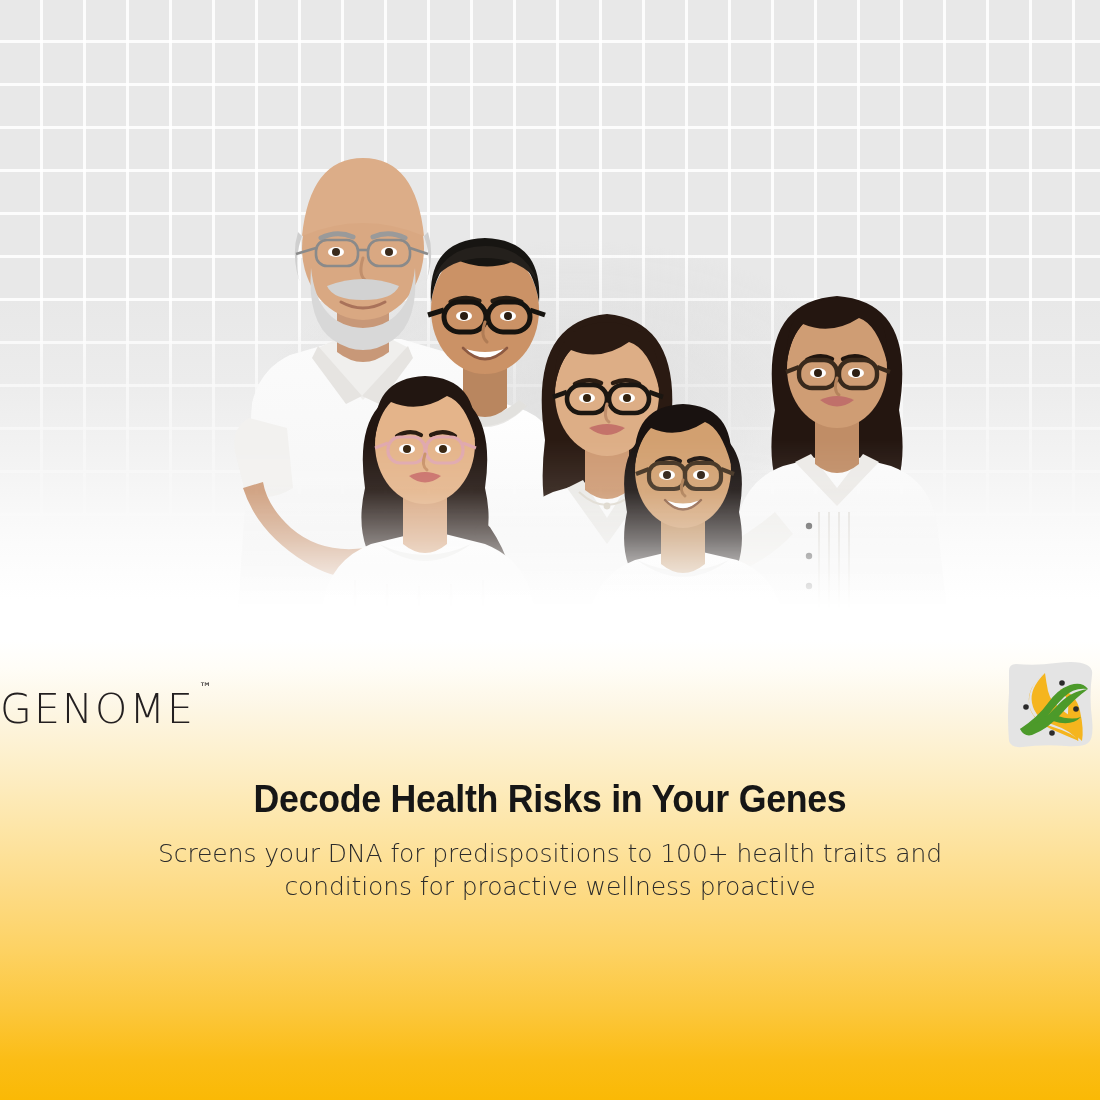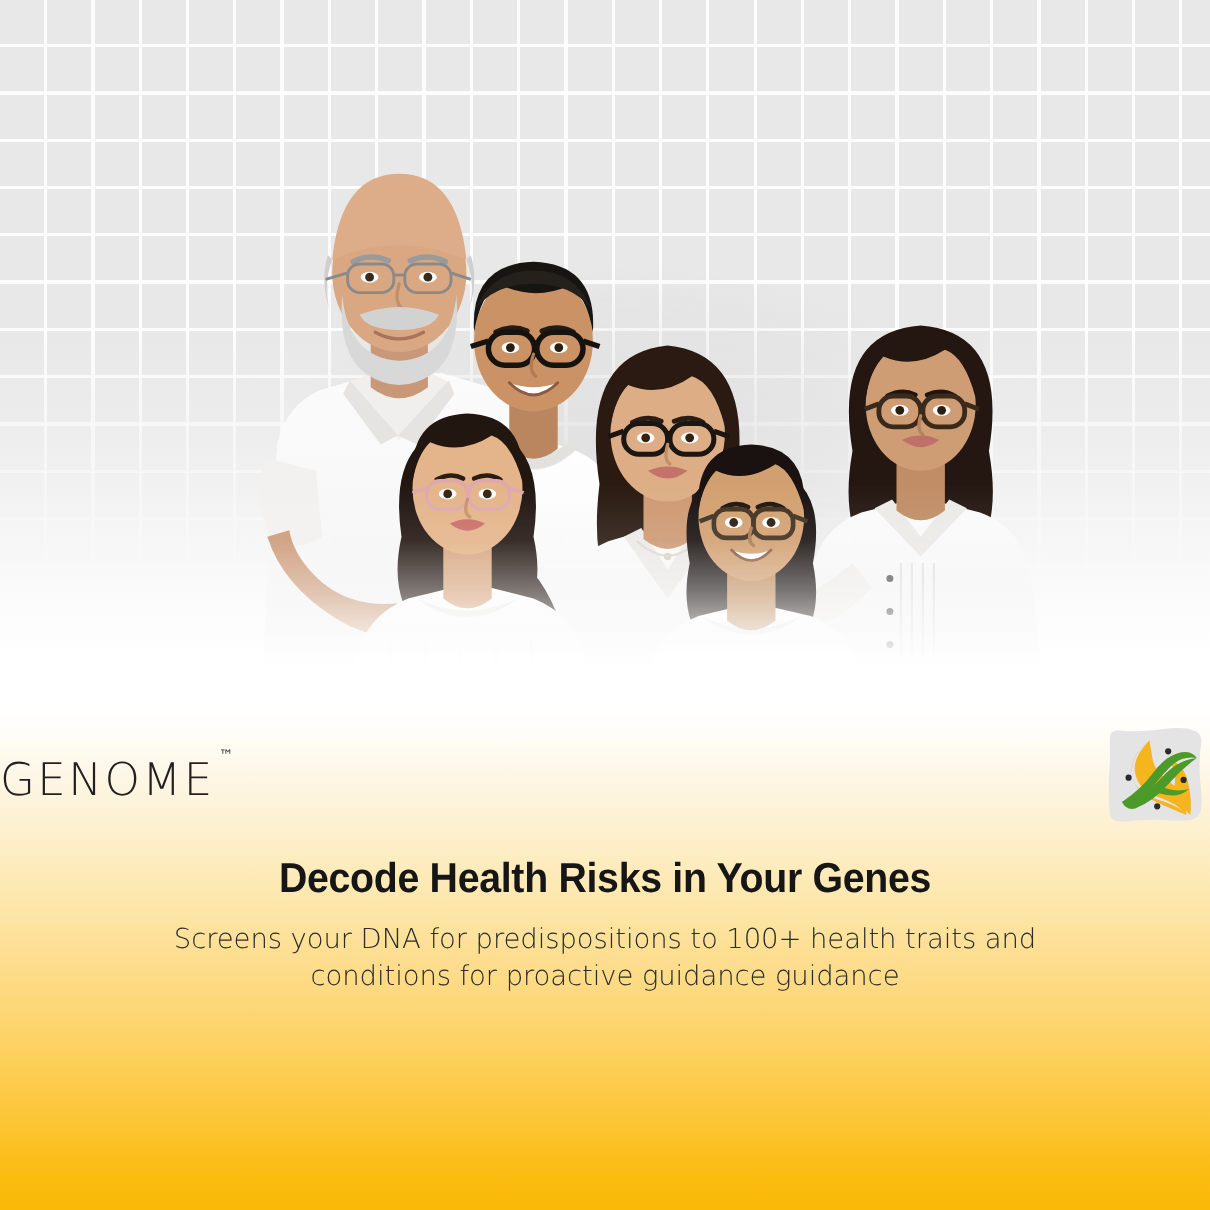--- a/index.html
+++ b/index.html
@@ -457,16 +457,16 @@
       <circle cx="26" cy="50" r="2.8" fill="#2B2B2B"></circle>
       <circle cx="76" cy="52" r="2.8" fill="#2B2B2B"></circle>
       <circle cx="52" cy="76" r="2.8" fill="#2B2B2B"></circle>
     </svg>
   </div>
 
   <h1 class="headline">Decode Health Risks in Your Genes</h1>
 
   <p class="subcopy">
     <span>Screens your DNA for predispositions to 100+ health traits and</span>
-    <span>conditions for proactive guidance guidance</span>
+    <span>conditions for proactive wellness proactive</span>
   </p>
 
 </div>
 
 </body></html>

